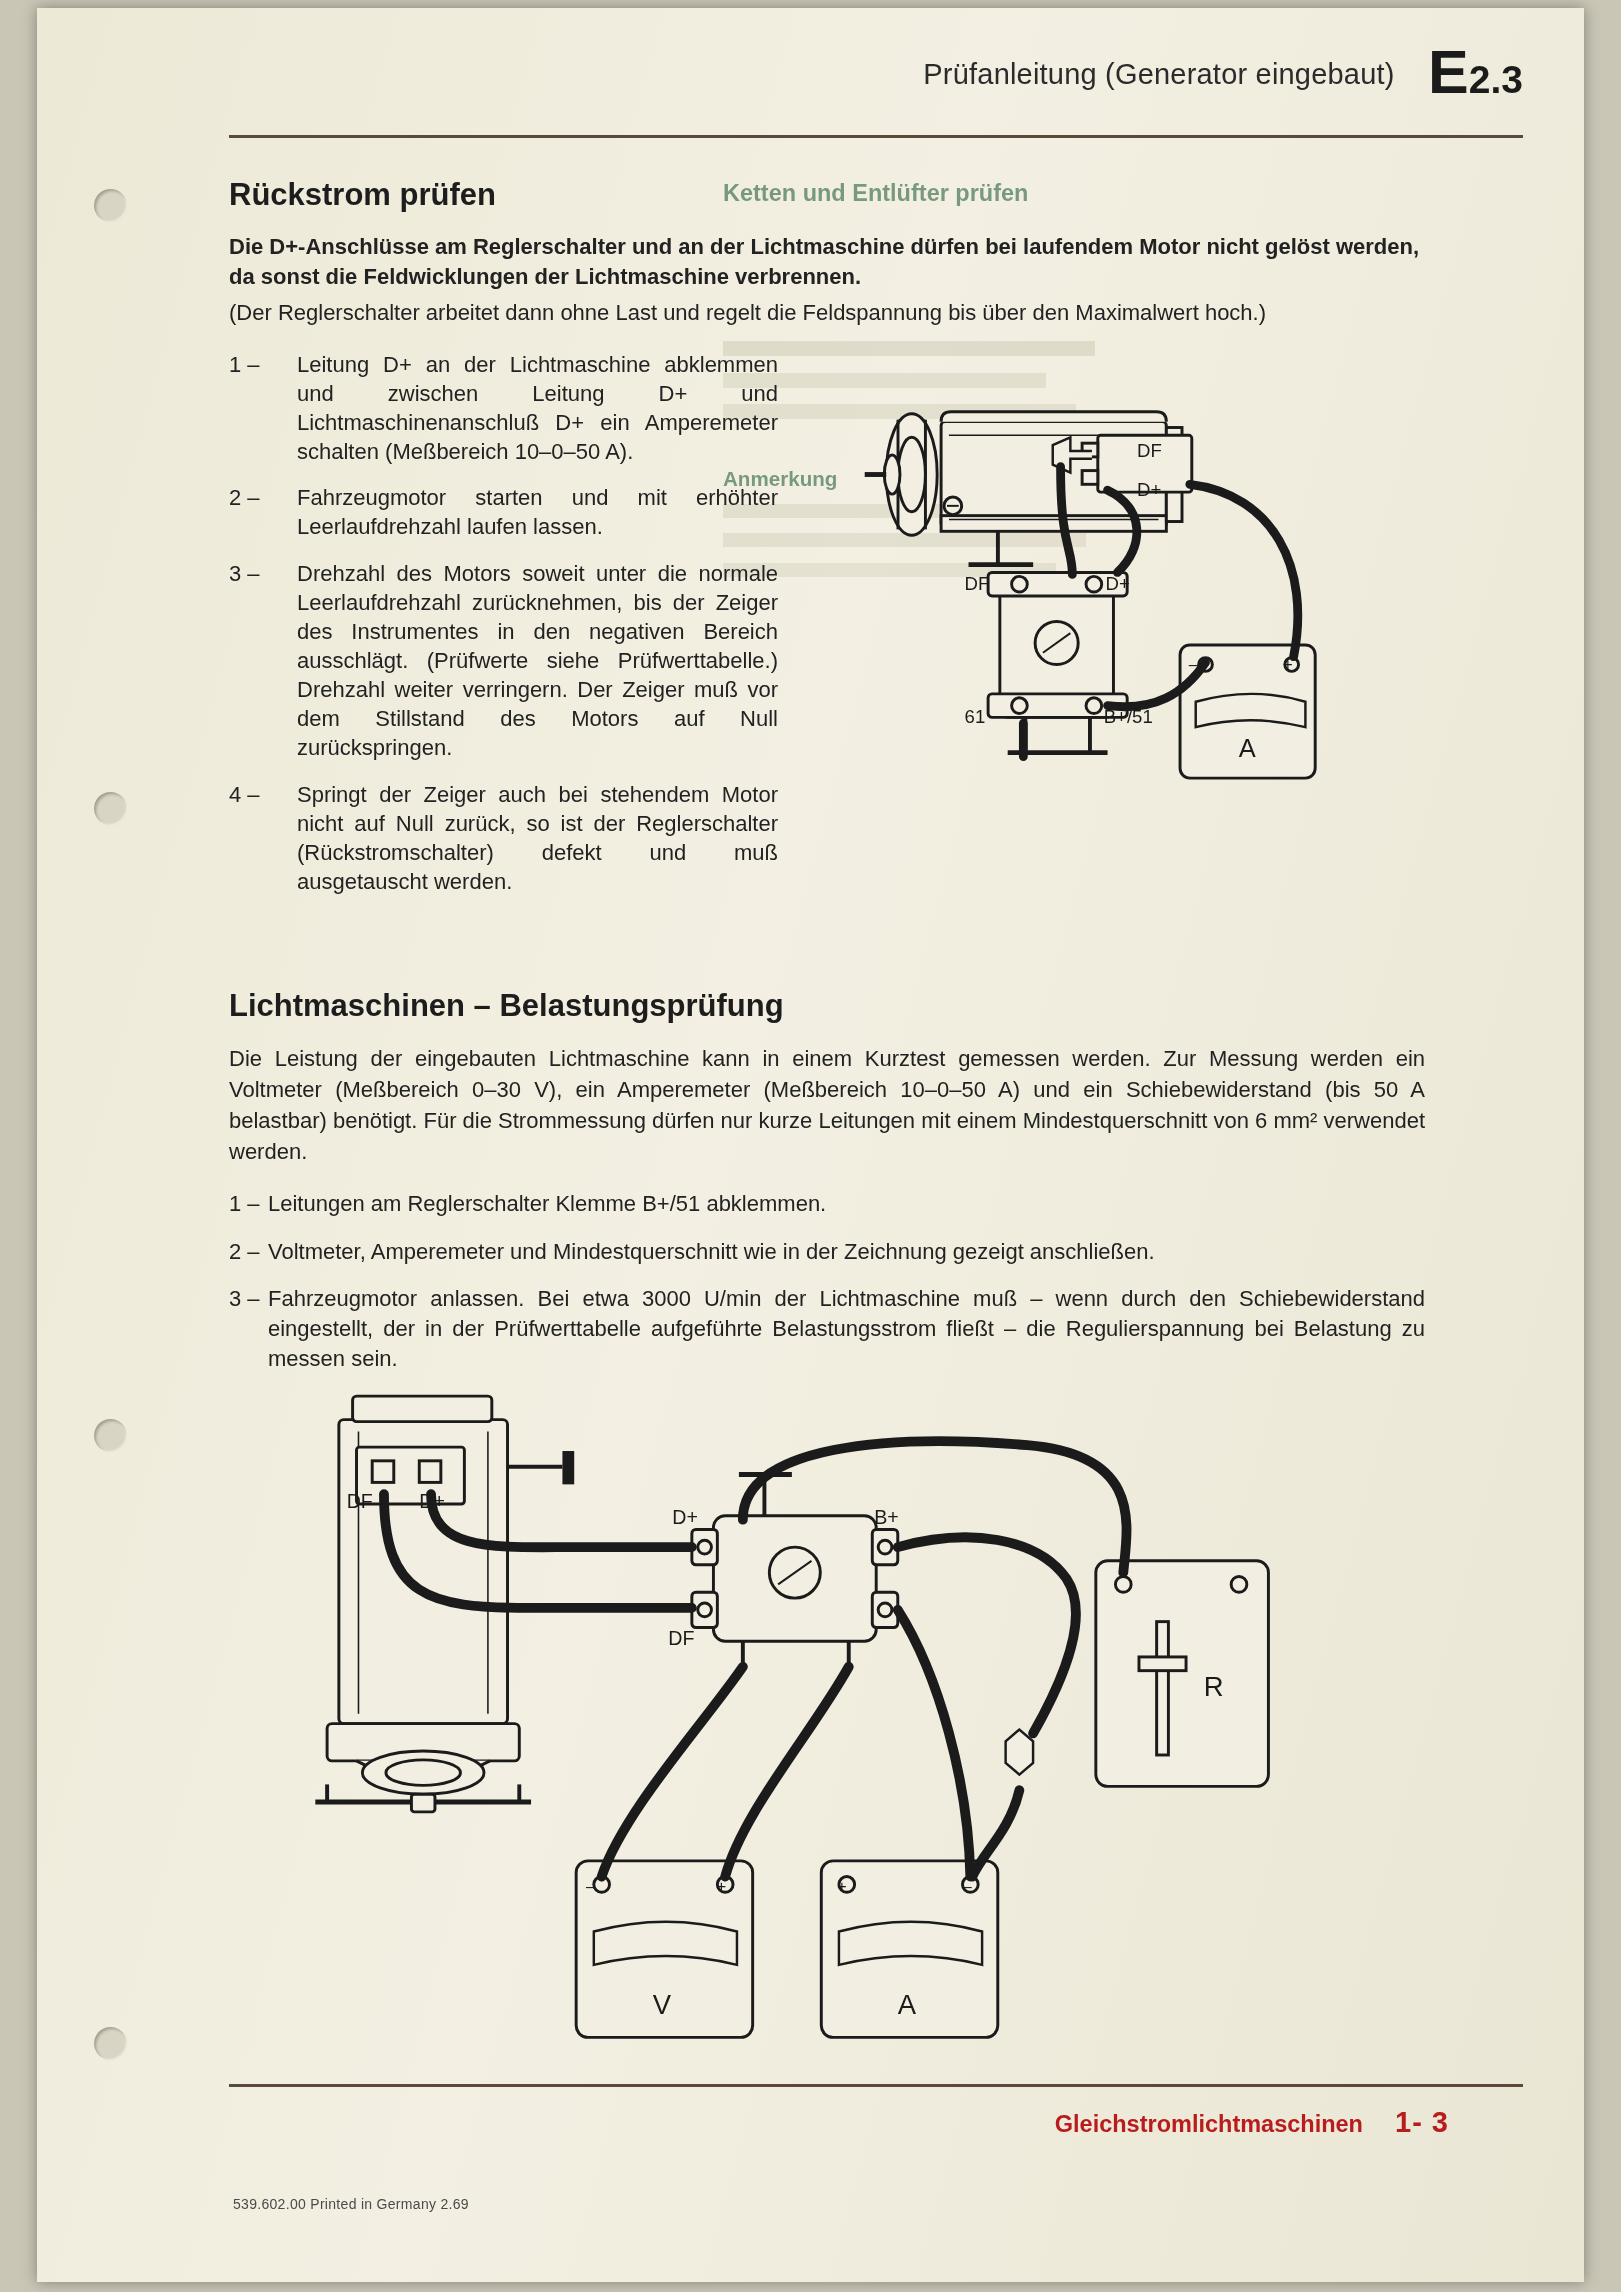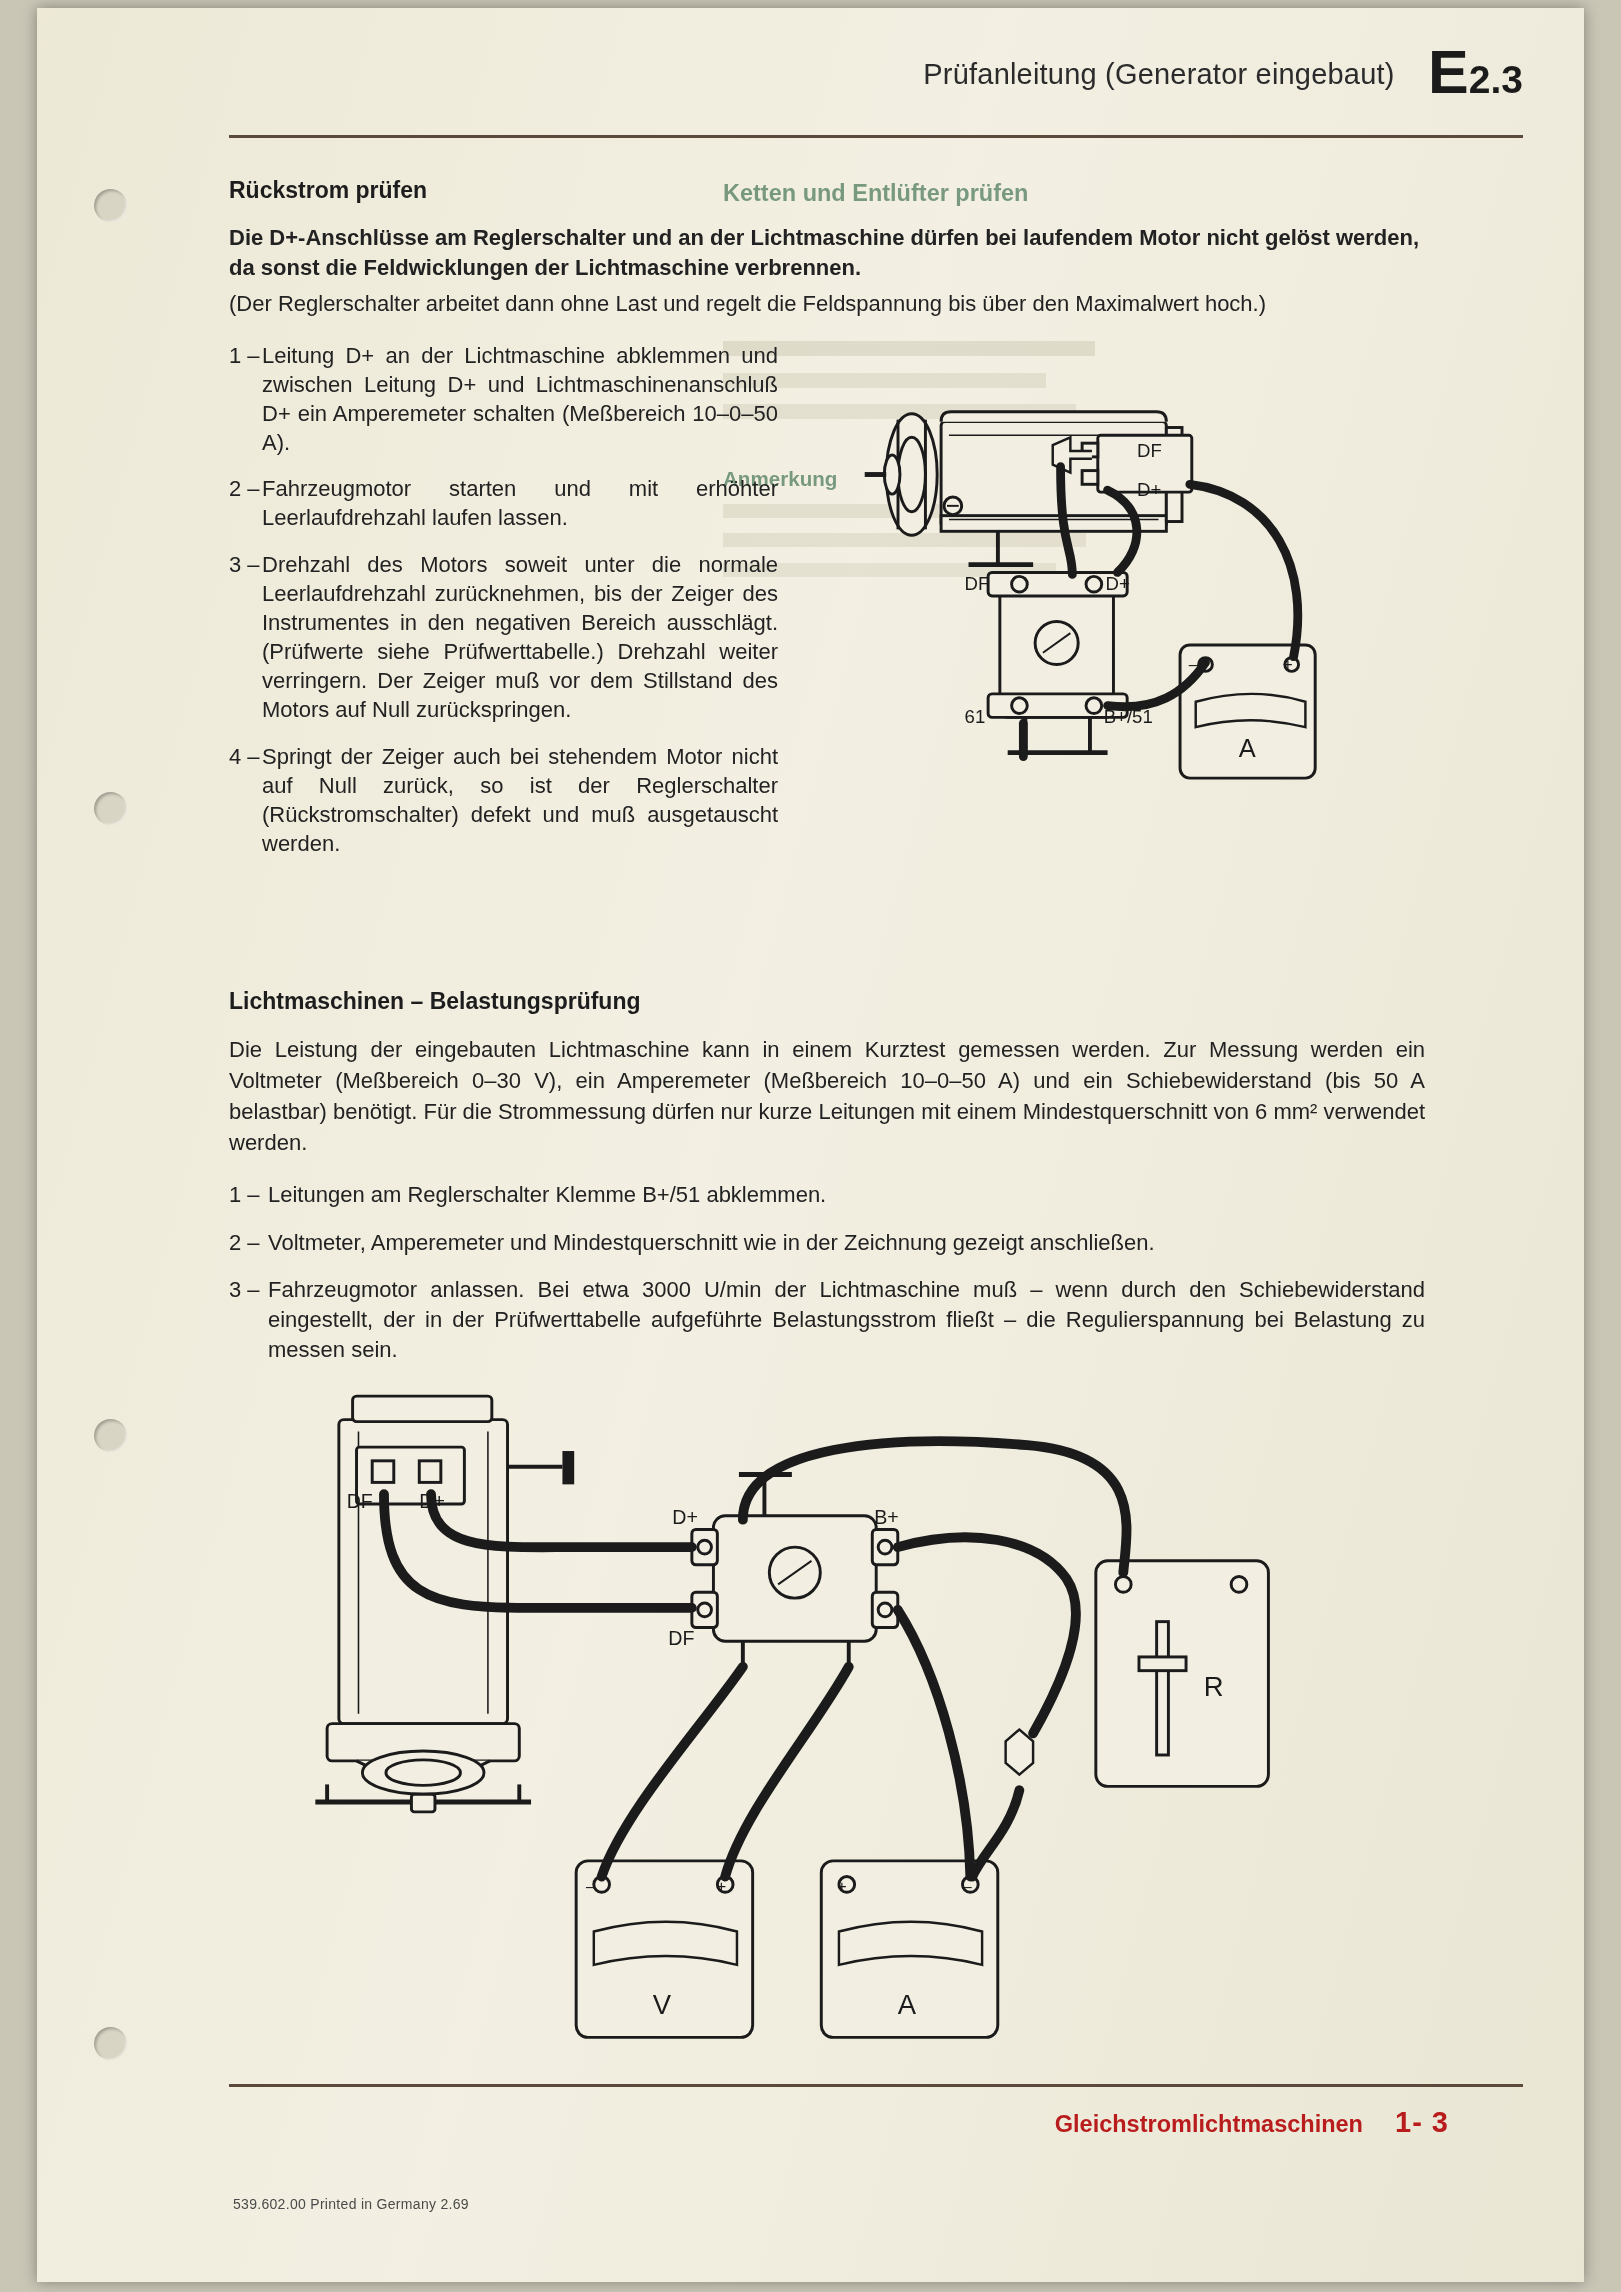--- a/index.html
+++ b/index.html
@@ -54,35 +54,35 @@
   .hdr-code .small{font-size:39px;line-height:51px;}
   .rule{
     position:absolute;left:192px;width:1294px;height:2.9px;background:#5b4a3c;
   }
   .rule.top{top:127px;}
   .rule.bottom{top:2076px;}
 
   
   .col{position:absolute;left:192px;width:1196px;color:#222;}
   h2.sec{
-    font-size:23px;font-weight:bold;margin:0 0 19.6px 0;color:#1d1d1d;
+    font-size:31px;font-weight:bold;margin:0 0 19.6px 0;color:#1d1d1d;
   }
   p.lead{
     font-size:22px;line-height:30px;margin:0 0 5.9px 0;font-weight:bold;
   }
   p.body{
     font-size:22px;line-height:30px;margin:0;font-weight:normal;
   }
   .steps{margin-top:21.6px;}
   .step{
     display:flex;font-size:22px;line-height:29px;margin-bottom:17.6px;
     width:549px;text-align:justify;
   }
   .step .num{width:33px;flex:0 0 33px;}
-  .step .txt{flex:1;}
+  .step .txt{flex:1;margin-left:35px;}
   .step .txt.just{text-align:justify;text-align-last:left;}
 
   .para{font-size:22px;line-height:31px;margin:0 0 21.6px 0;text-align:justify;}
   .numline{display:flex;font-size:22px;line-height:30px;margin-bottom:17.6px;}
   .numline .num{width:39px;flex:0 0 39px;}
   .numline .txt{flex:1;text-align:justify;}
 
   
   .footer-right{
     position:absolute;right:135px;top:2098px;

